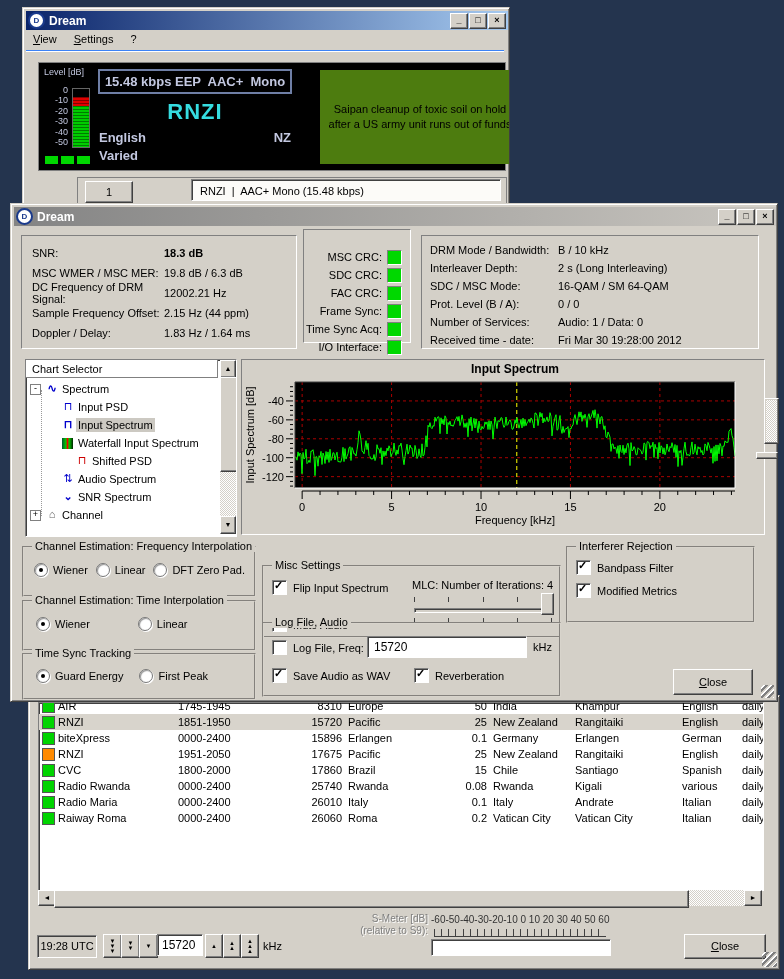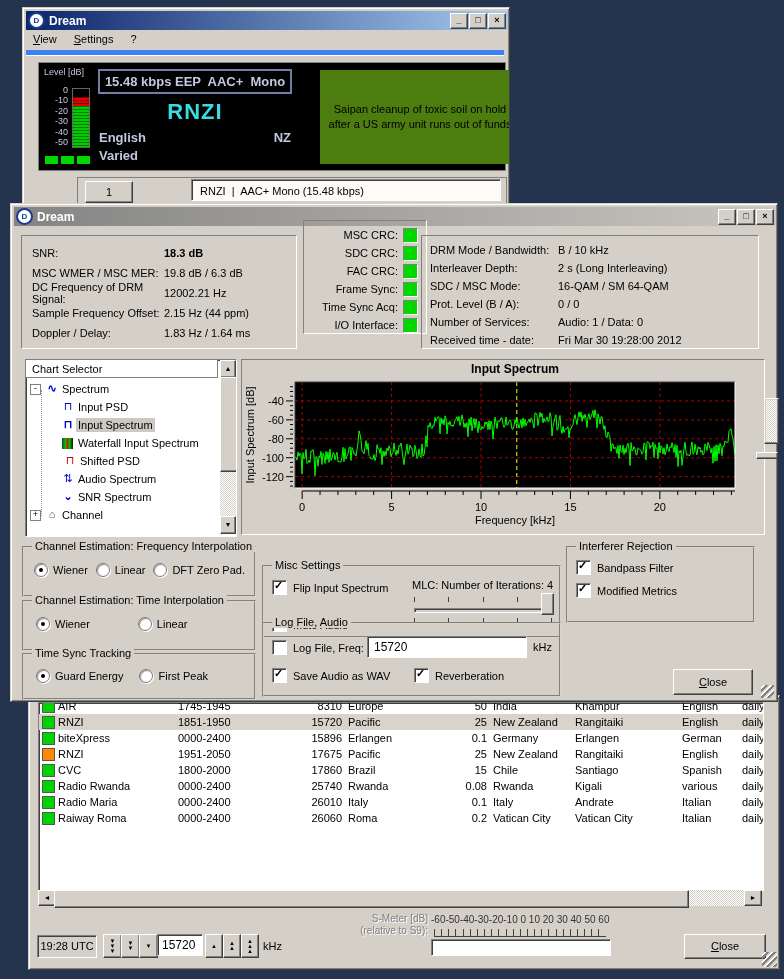--- a/index.html
+++ b/index.html
@@ -70,21 +70,21 @@
 <div id="root">
 
   <div class="abs win" style="left:22px;top:7px;width:486px;height:196px;overflow:hidden;">
     <div class="titlebar active abs" style="left:3px;top:3px;width:478px;">
       <span class="app-icon">D</span>
       <span class="title-text">Dream</span>
       <span class="win-btn">_</span>
       <span class="win-btn">□</span>
       <span class="win-btn">×</span>
     </div>
-    <div class="abs" style="left:3px;top:22px;width:478px;height:20px;border-bottom:5px solid #3b82f6;box-shadow:0 1px 0 #fff;">
+    <div class="abs" style="left:3px;top:22px;width:478px;height:20px;border-bottom:1px solid #3b82f6;box-shadow:0 1px 0 #fff;">
       
         <span class="menu-item">View</span>
       
         <span class="menu-item">Settings</span>
       
         <span class="menu-item">?</span>
       
     </div>
 
     <div class="abs" style="left:15px;top:54px;width:466px;height:107px;background:#000;border:1px solid #808080;">
@@ -310,21 +310,21 @@
           <span class="lbl">Sample Frequency Offset:</span>
           <span class="val">2.15 Hz (44 ppm)</span>
         </div>
 
         <div class="stat-row">
           <span class="lbl">Doppler / Delay:</span>
           <span class="val">1.83 Hz / 1.64 ms</span>
         </div>
 
     </div>
-    <div class="abs panel" style="left:292px;top:16px;width:124px;height:114px;padding-top:5px;box-sizing:border-box;">
+    <div class="abs panel" style="left:292px;top:25px;width:108px;height:114px;padding-top:18px;box-sizing:border-box;">
 
         <div class="led-row">
           <span>MSC CRC:</span>
           <span class="led" style="background: rgb(0, 216, 0);"></span>
         </div>
 
         <div class="led-row">
           <span>SDC CRC:</span>
           <span class="led" style="background: rgb(0, 216, 0);"></span>
         </div>
@@ -406,21 +406,21 @@
             <span class="ticon icon-input-spectrum"></span>
             <span class="tlabel">Input Spectrum</span>
           </div>
 
           <div class="tree-item" style="padding-left: 18px; text-align: center;">
             <span class="expander"></span>
             <span class="ticon icon-waterfall"></span>
             <span class="tlabel">Waterfall Input Spectrum</span>
           </div>
 
-          <div class="tree-item" style="padding-left: 20px; align-items: center;">
+          <div class="tree-item" style="padding-left: 32px; align-items: center;">
             <span class="expander"></span>
             <span class="ticon icon-shifted-psd"></span>
             <span class="tlabel">Shifted PSD</span>
           </div>
 
           <div class="tree-item" style="padding-left: 18px;">
             <span class="expander"></span>
             <span class="ticon icon-audio-spectrum"></span>
             <span class="tlabel">Audio Spectrum</span>
           </div>

